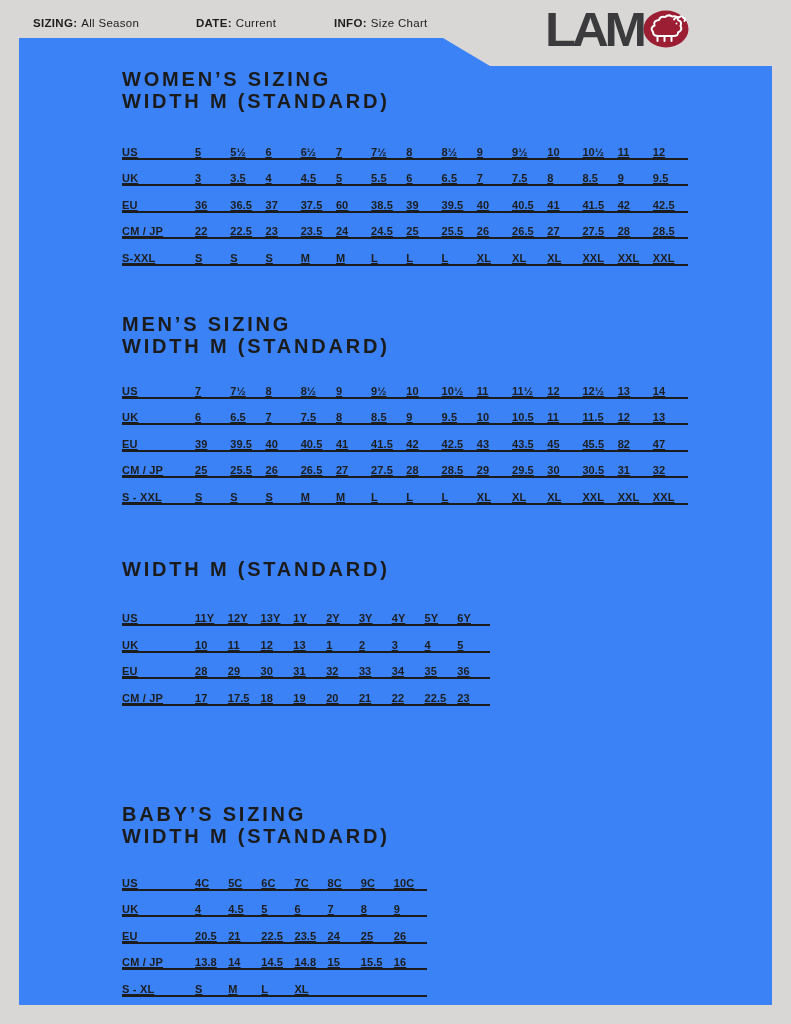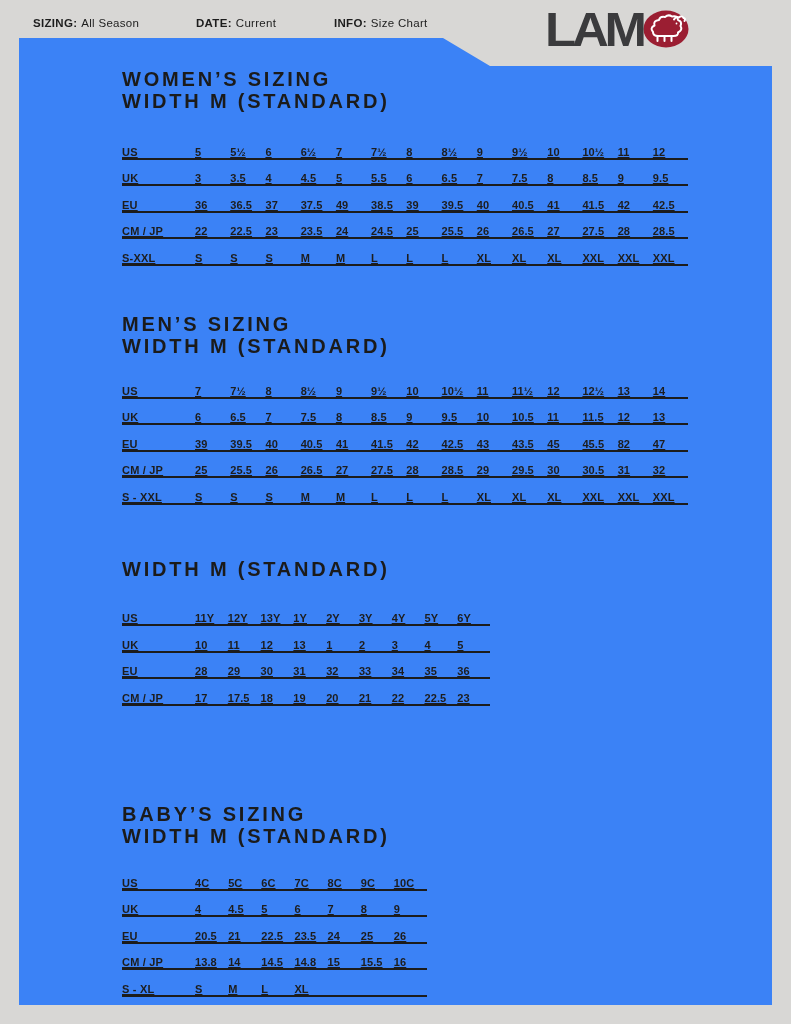--- a/index.html
+++ b/index.html
@@ -147,21 +147,21 @@
               <div class="t-cell">8.5</div>
               <div class="t-cell">9</div>
               <div class="t-cell">9.5</div>
             </div>
             <div class="t-row">
               <div class="t-label">EU</div>
               <div class="t-cell">36</div>
               <div class="t-cell">36.5</div>
               <div class="t-cell">37</div>
               <div class="t-cell">37.5</div>
-              <div class="t-cell">49</div>
+              <div class="t-cell">60</div>
               <div class="t-cell">38.5</div>
               <div class="t-cell">39</div>
               <div class="t-cell">39.5</div>
               <div class="t-cell">40</div>
               <div class="t-cell">40.5</div>
               <div class="t-cell">41</div>
               <div class="t-cell">41.5</div>
               <div class="t-cell">42</div>
               <div class="t-cell">42.5</div>
             </div>

